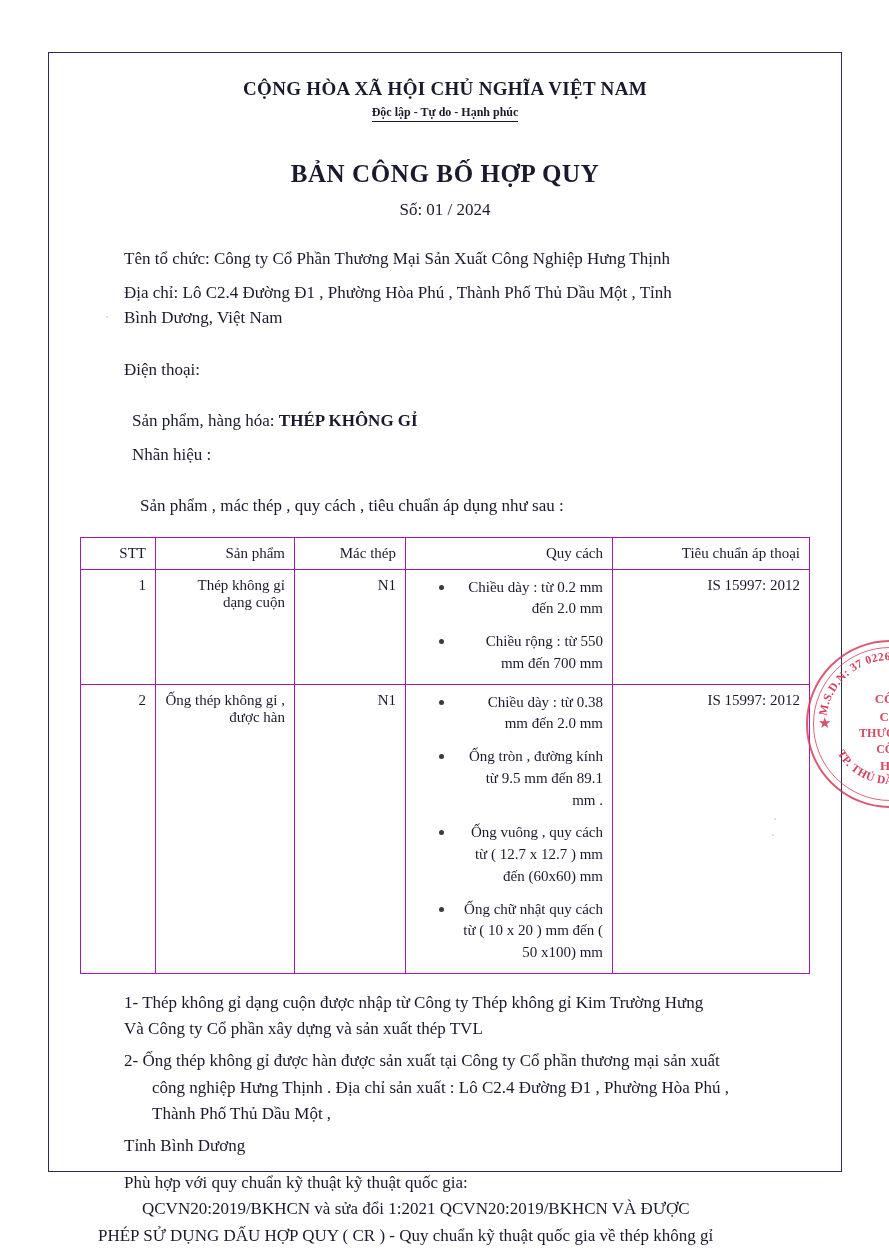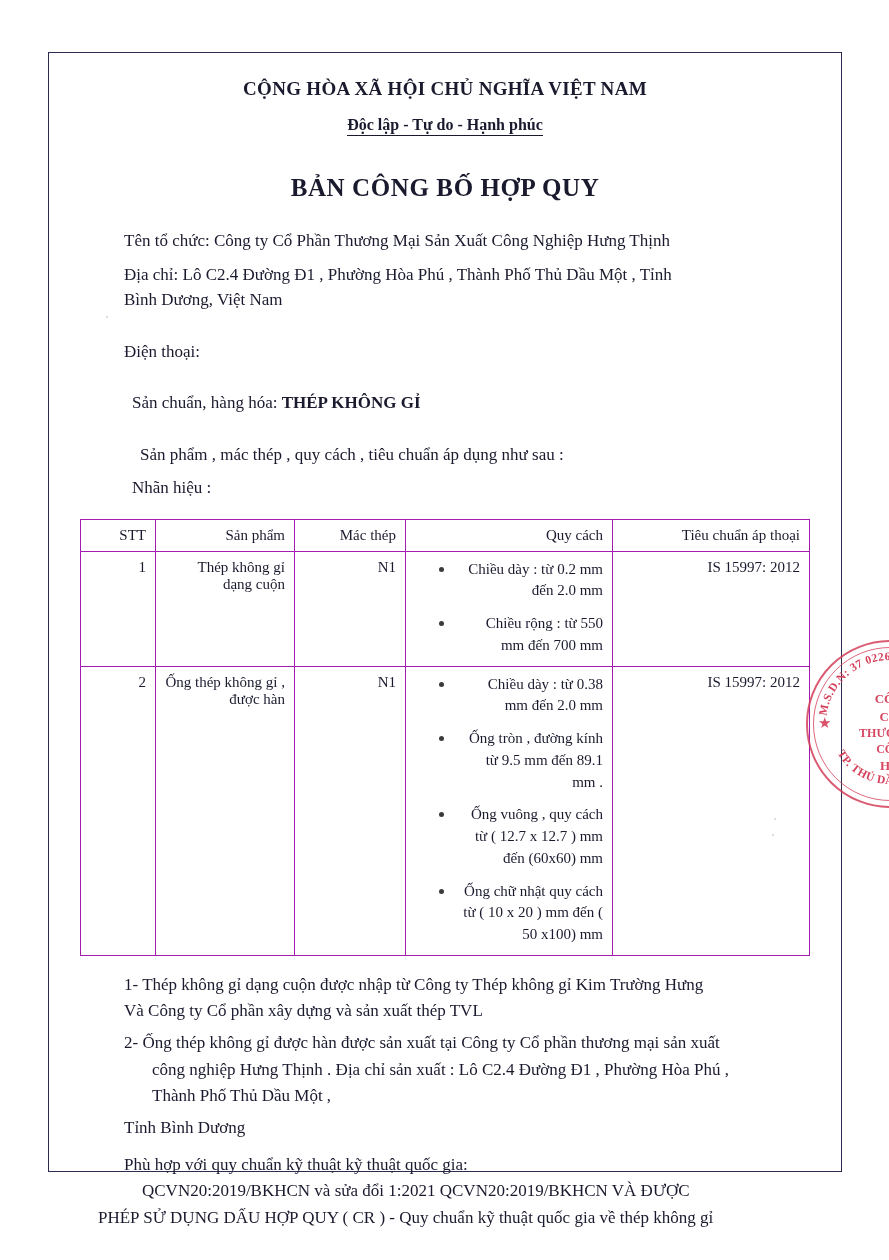--- a/index.html
+++ b/index.html
@@ -45,23 +45,23 @@
 
   .center { text-align: center; }
 
   .nation-title {
     font-size: 19px;
     font-weight: bold;
     letter-spacing: 0.3px;
     margin-top: 8px;
   }
   .nation-sub {
-    font-size: 16px;
-    font-weight: bold;
-    margin-top: 16px;
+    font-size: 12px;
+    font-weight: bold;
+    margin-top: 5px;
     display: inline-block;
     border-bottom: 1.4px solid #1a1a2e;
     padding-bottom: 1px;
   }
 
   .doc-title {
     font-size: 25px;
     font-weight: bold;
     margin-top: 38px;
     letter-spacing: 0.6px;
@@ -233,33 +233,34 @@
 <div class="page">
 
   <div class="doc-border"></div>
 
   <div class="content">
 
     <div class="center">
       <div class="nation-title">CỘNG HÒA XÃ HỘI CHỦ NGHĨA VIỆT NAM</div>
       <div><span class="nation-sub">Độc lập - Tự do - Hạnh phúc</span></div>
       <div class="doc-title">BẢN CÔNG BỐ HỢP QUY</div>
+      <div class="doc-number">Số: 01 / 2024</div>
     </div>
 
     <div class="para indent">Tên tổ chức: Công ty Cổ Phần Thương Mại Sản Xuất Công Nghiệp Hưng Thịnh</div>
     <div class="para indent" style="margin-top:8px;">Địa chỉ: Lô C2.4 Đường Đ1 , Phường Hòa Phú , Thành Phố Thủ Dầu Một , Tỉnh</div>
     <div class="para" style="margin-top:0; padding-left:44px;">Bình Dương, Việt Nam</div>
     <div class="para indent">Điện thoại:</div>
 
     <div class="para indent2">
-      <span>Sản chuẩn, hàng hóa:</span>
+      <span>Sản phẩm, hàng hóa:</span>
       <span class="bold">THÉP KHÔNG GỈ</span>
     </div>
+    <div class="para indent2" style="margin-top:8px;">Nhãn hiệu :</div>
     <div class="para indent3">Sản phẩm , mác thép , quy cách , tiêu chuẩn áp dụng như sau :</div>
-    <div class="para indent2" style="margin-top:8px;">Nhãn hiệu :</div>
 
     <table class="spec">
       <thead>
         <tr>
           <th class="col-stt">STT</th>
           <th class="col-sp">Sản phẩm</th>
           <th class="col-mac">Mác thép</th>
           <th class="col-qc">Quy cách</th>
           <th class="col-tc">Tiêu chuẩn áp thoại</th>
         </tr>

